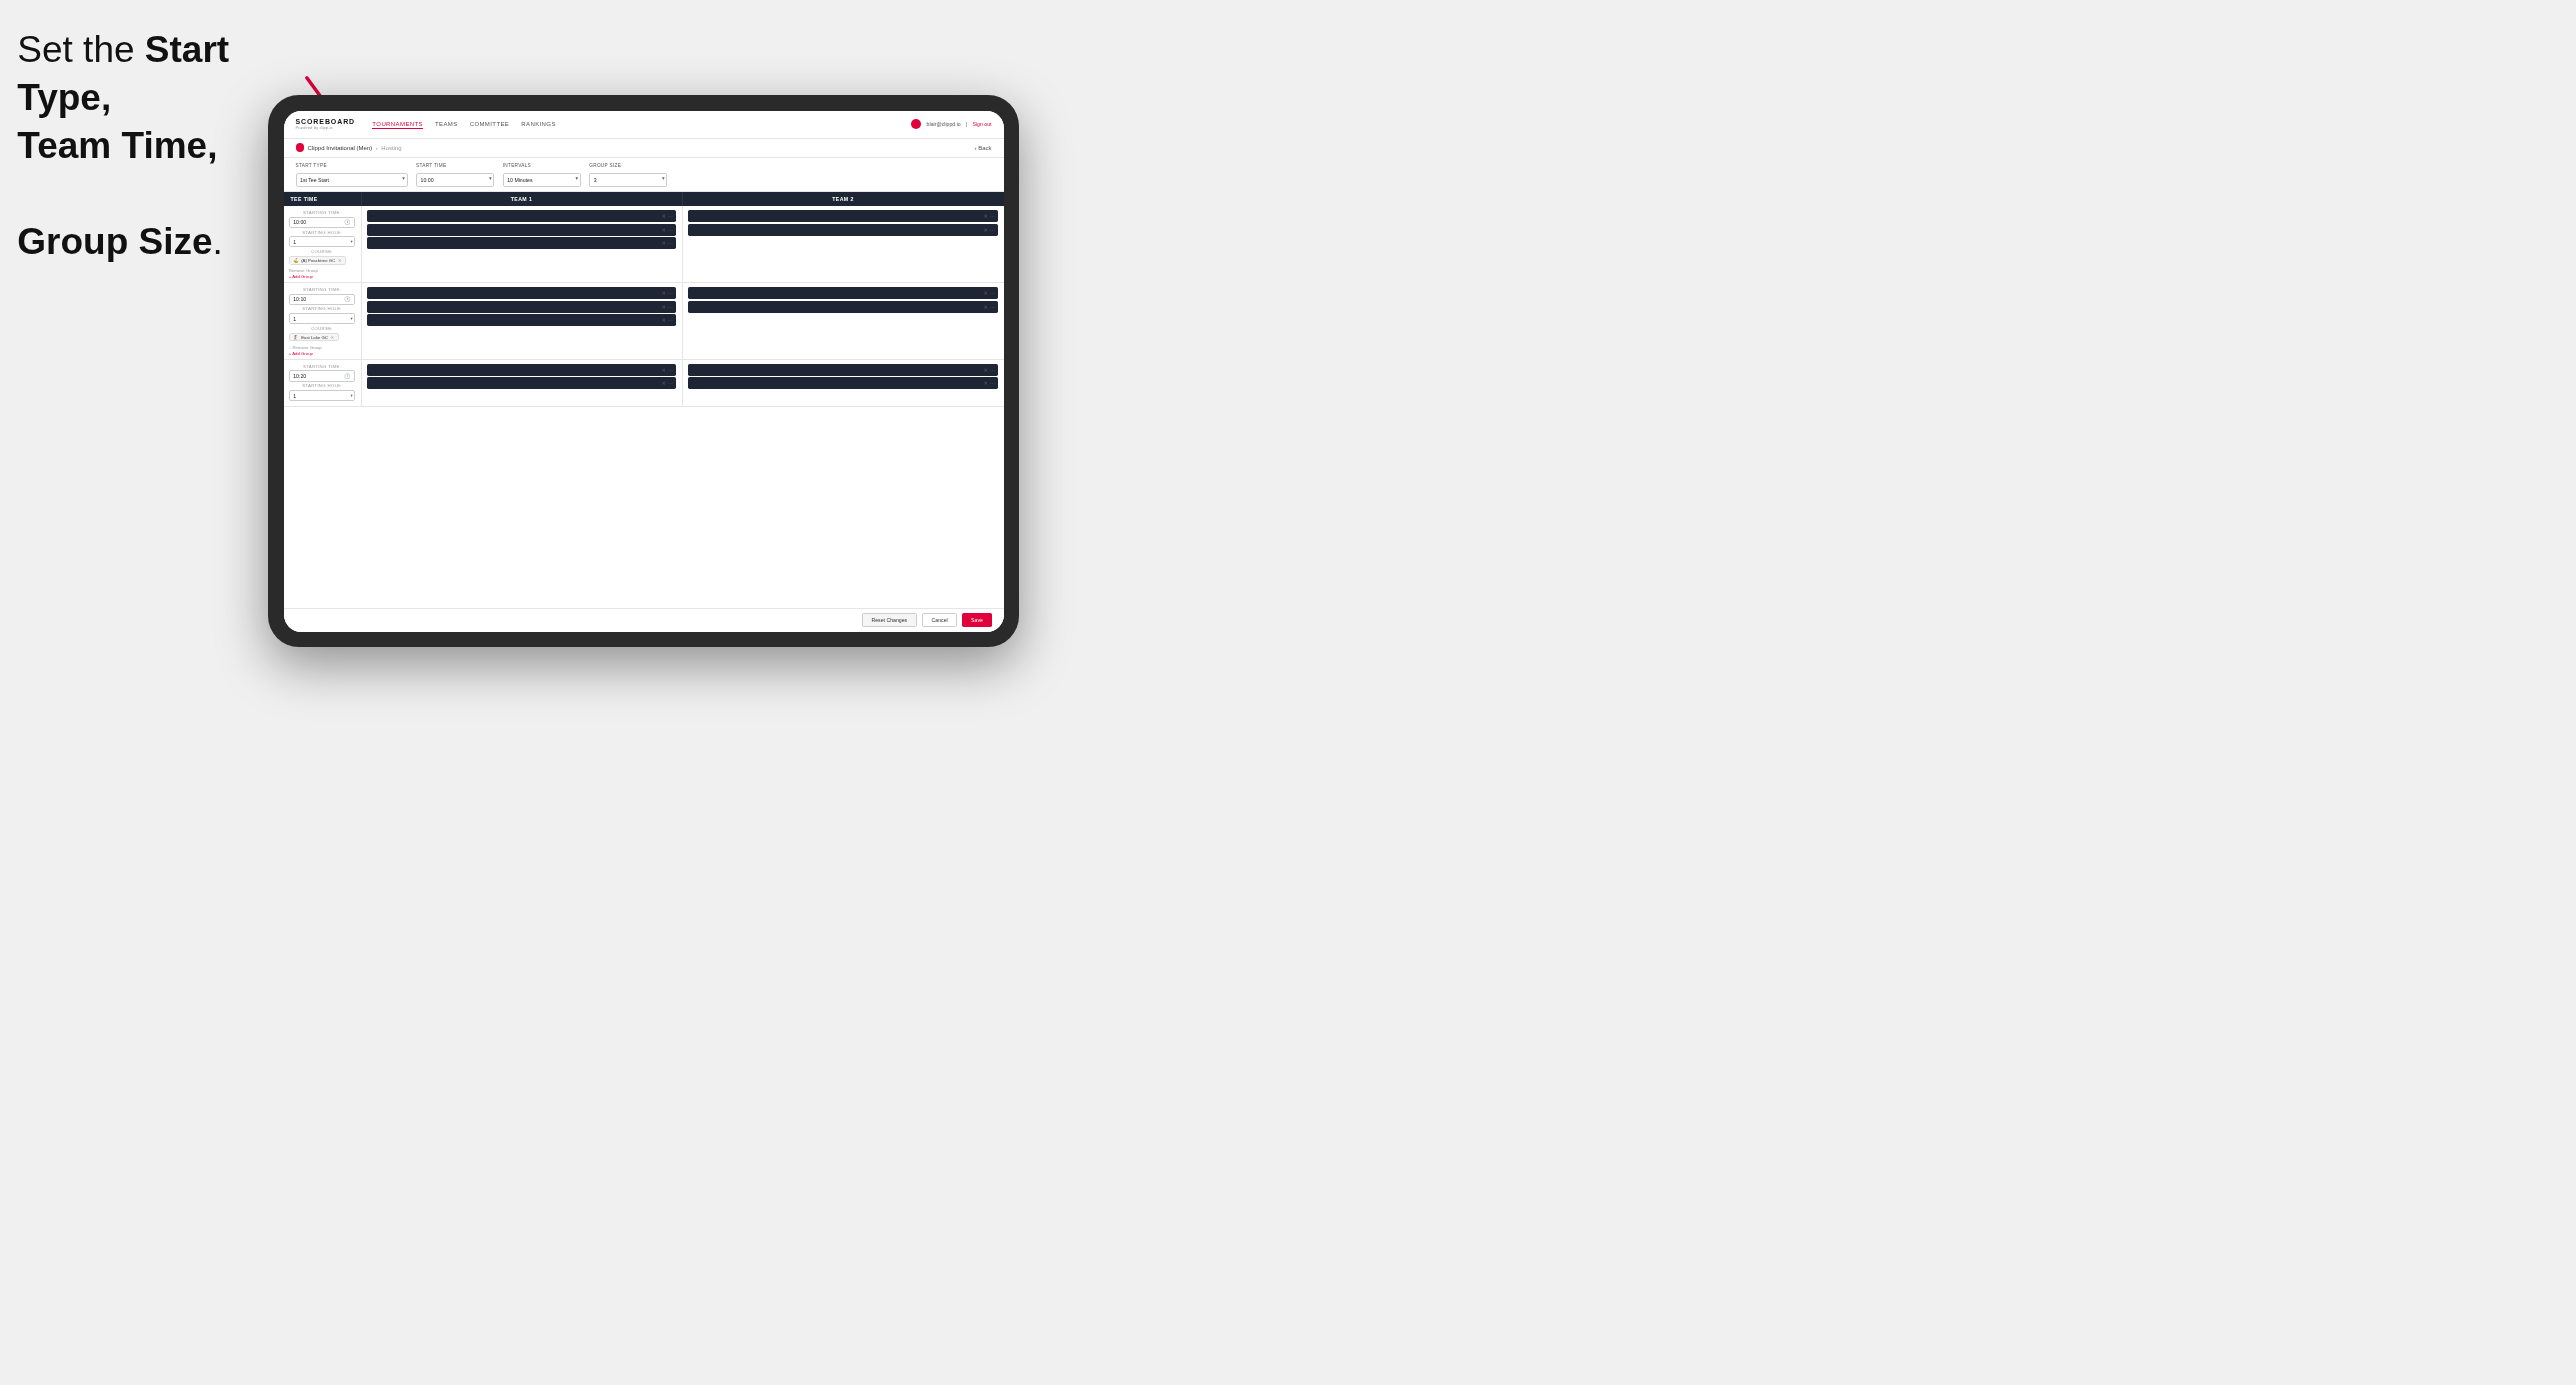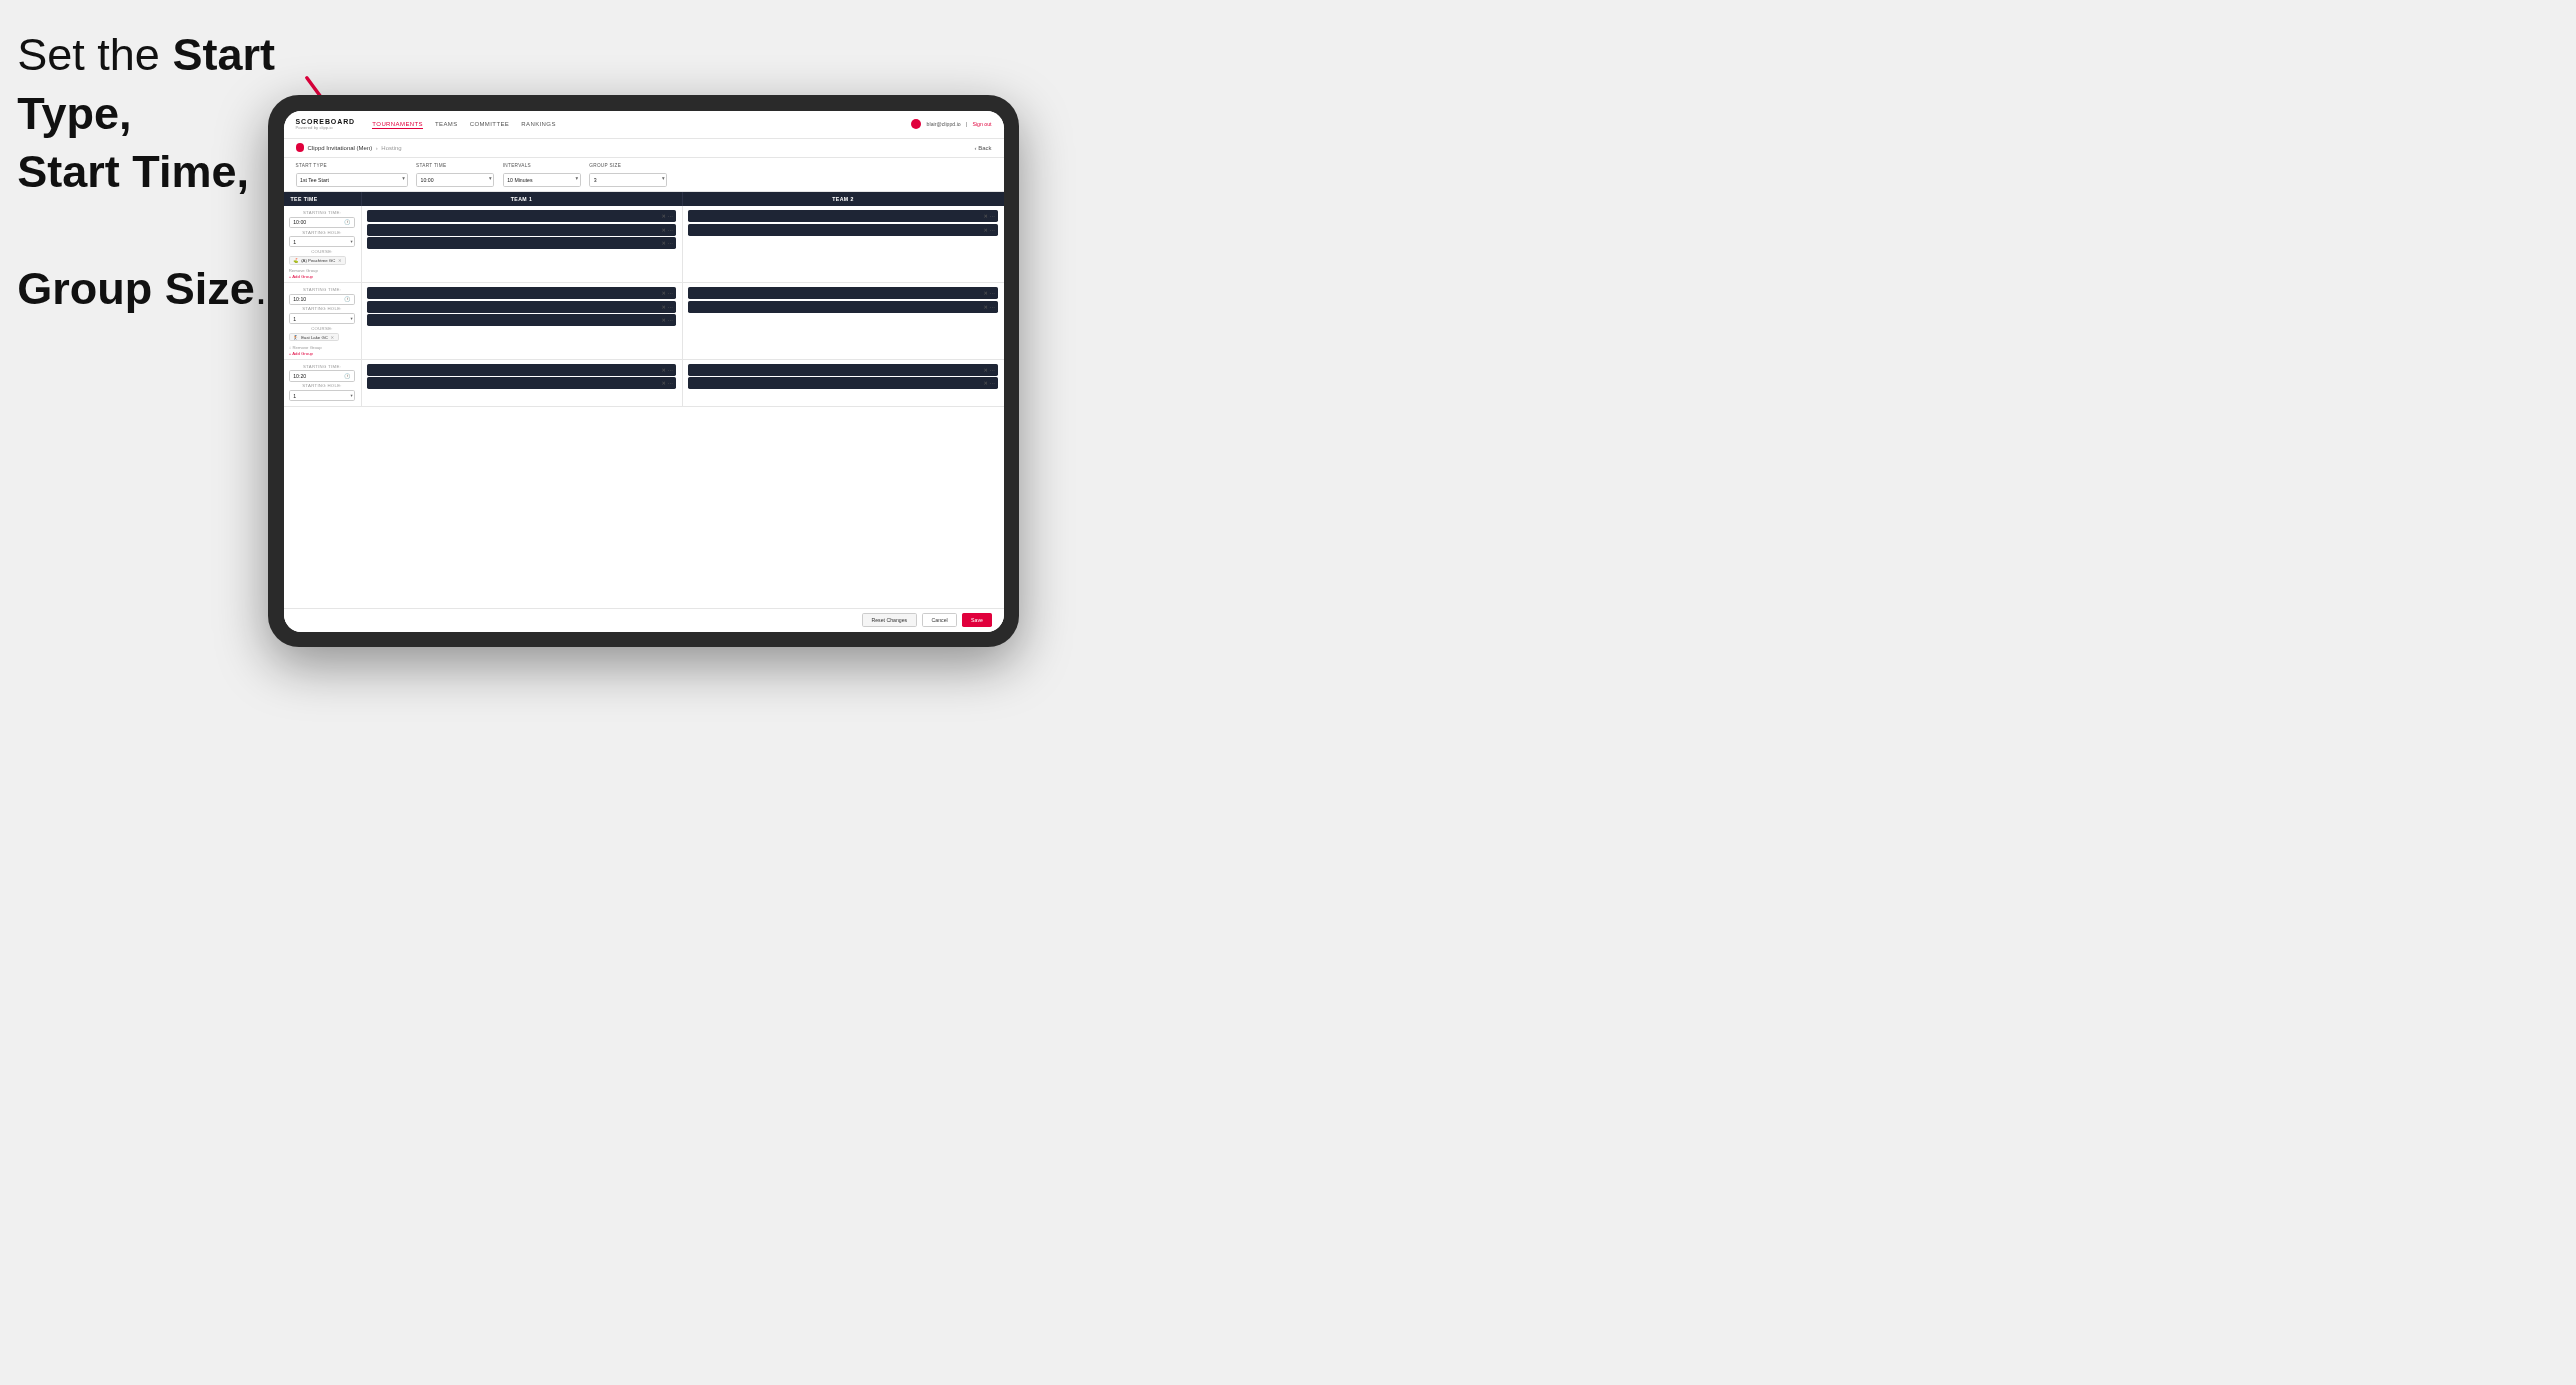--- a/index.html
+++ b/index.html
@@ -10,21 +10,21 @@
       height: 1386px;
       position: relative;
       overflow: hidden;
     }
 
     
     .instruction-text {
       position: absolute;
       top: 26px;
       left: 17.3px;
-      font-size: 45px;
+      font-size: 37px;
       line-height: 1.3;
       color: #111;
       max-width: 268px;
     }
     .instruction-text span {
       font-weight: 400;
     }
     .instruction-text strong {
       font-weight: 800;
     }
@@ -442,21 +442,21 @@
     .table-container::-webkit-scrollbar-thumb {
       background: #ccc;
       border-radius: 1.7px;
     }
   </style>
 </head>
 <body>
 
 <div class="instruction-text">
   <span>Set the <strong>Start Type,</strong></span><br>
-  <strong>Start Time,</strong><br>
+  <strong>Team Time,</strong><br>
   <br>
   <span><strong>Group Size</strong><span>.</span></span>
 </div>
 
 <svg class="arrow-container" viewBox="0 0 220 200" style="position:absolute;top:69px;left:255px;width:190px;height:173px;pointer-events:none;">
   <defs>
     <marker id="arrowhead" markerWidth="8" markerHeight="8" refX="4" refY="4" orient="auto">
       <path d="M0,0 L8,4 L0,8 Z" fill="#e0003c"></path>
     </marker>
   </defs>

